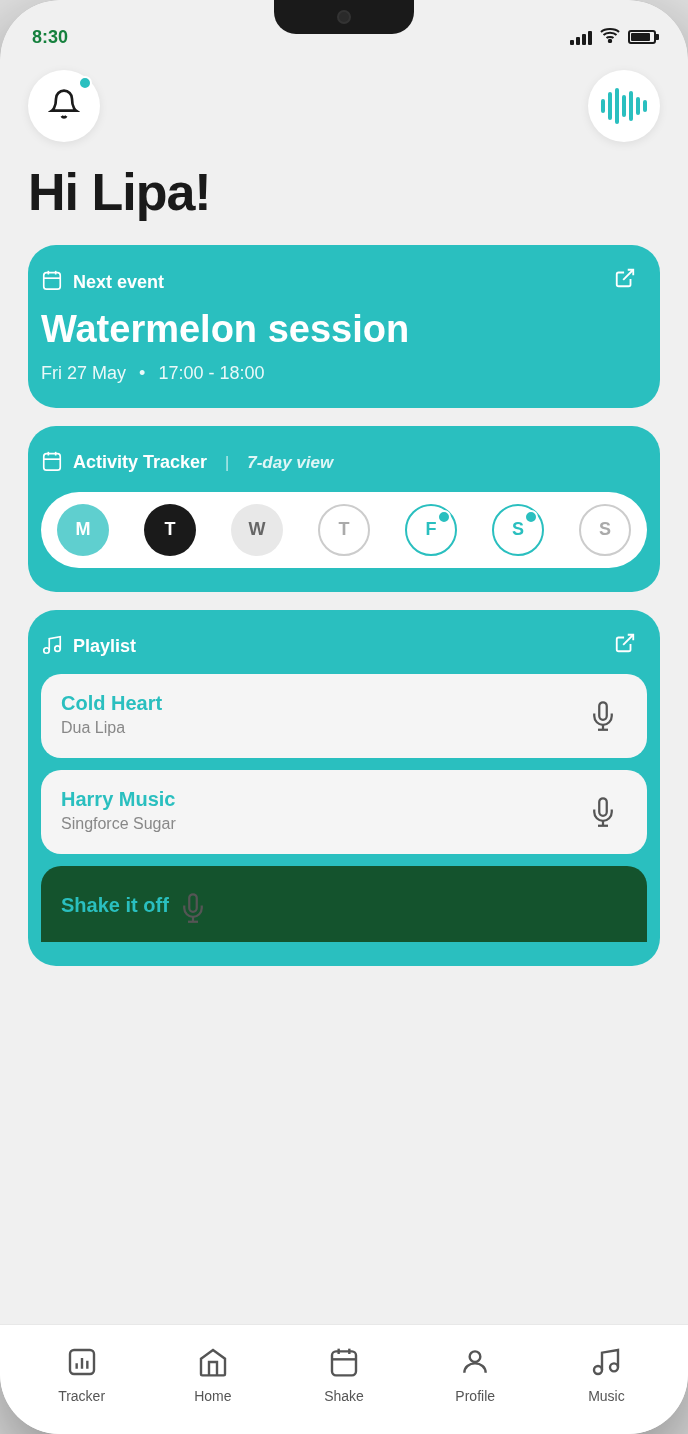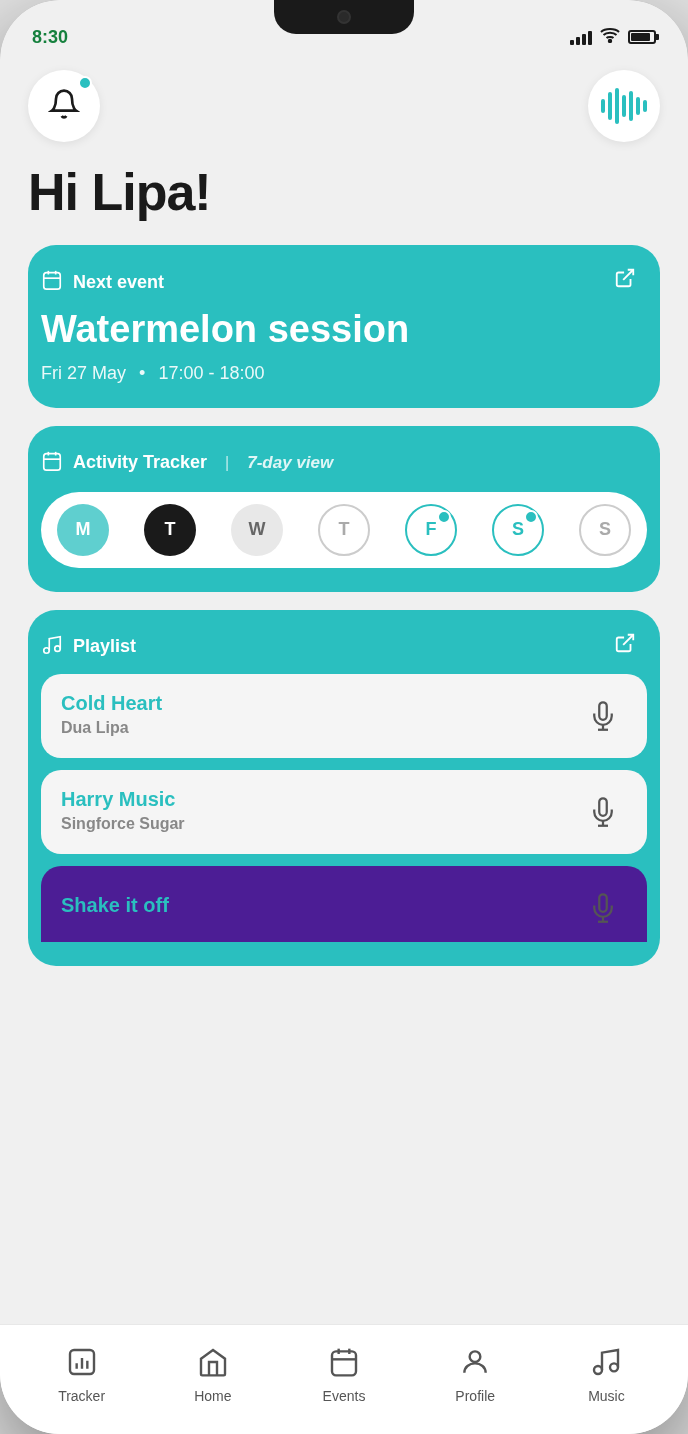--- a/index.html
+++ b/index.html
@@ -342,21 +342,21 @@
     .song-info {}
     .song-title {
       font-size: 20px;
       font-weight: 700;
       color: #2abfbf;
       margin-bottom: 4px;
     }
     .song-artist {
       font-size: 16px;
       color: #888;
-      font-weight: 700;
+      font-weight: 400;
     }
     .mic-btn {
       width: 48px;
       height: 48px;
       display: flex;
       align-items: center;
       justify-content: center;
       cursor: pointer;
     }
     .mic-btn svg {
@@ -400,26 +400,25 @@
       fill: none;
       stroke-width: 1.8;
     }
     .nav-label {
       font-size: 14px;
       color: #555;
       font-weight: 500;
     }
     
     .playlist-partial {
-      background: #4c1d95;
+      background: #14532d;
       border-radius: 20px 20px 0 0;
       padding: 18px 20px 10px;
       display: flex;
       align-items: center;
-      justify-content: space-between;
     }
   </style>
 </head>
 <body>
 
 <div class="phone-frame">
   <div class="phone-inner">
 
     <div class="notch">
       <div class="notch-camera"></div>
@@ -618,21 +617,21 @@
 
       <div class="nav-item">
         <div class="nav-icon">
           <svg viewBox="0 0 24 24">
               <rect x="3" y="4" width="18" height="18" rx="3"></rect>
               <line x1="16" y1="2" x2="16" y2="6"></line>
               <line x1="8" y1="2" x2="8" y2="6"></line>
               <line x1="3" y1="10" x2="21" y2="10"></line>
             </svg>
         </div>
-        <span class="nav-label">Events</span>
+        <span class="nav-label">Shake</span>
       </div>
 
       <div class="nav-item">
         <div class="nav-icon">
           <svg viewBox="0 0 24 24">
               <circle cx="12" cy="8" r="4"></circle>
               <path d="M4 20c0-4 3.6-7 8-7s8 3 8 7"></path>
             </svg>
         </div>
         <span class="nav-label">Profile</span>

